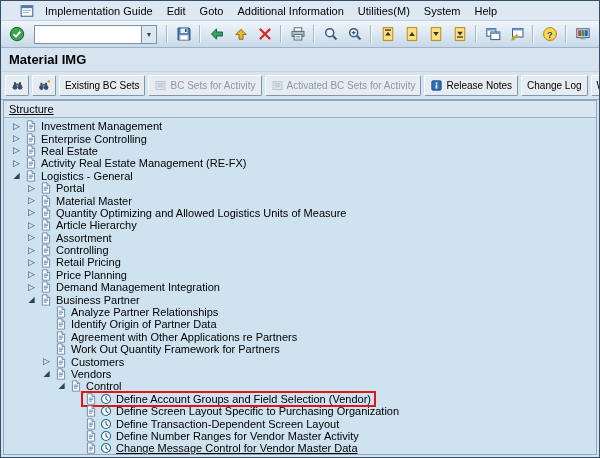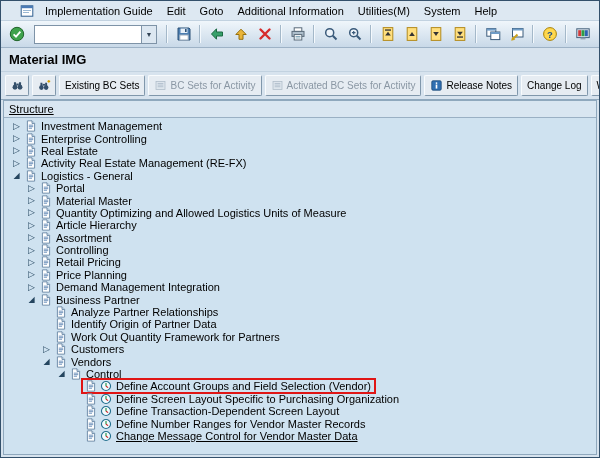--- a/index.html
+++ b/index.html
@@ -512,20 +512,33 @@
         <div class="tree-row" style="padding-left: 36px;">
           <span class="exp"></span>
           <span class="node">
             <span class="ic nicon">
               <svg viewBox="0 0 14 14">
                 <path d="M2.8 1h5.4L11.2 4v9H2.8z" fill="#fff" stroke="#5f7f9f"></path>
                 <path d="M8.2 1v3h3" fill="#cfe0ef" stroke="#5f7f9f"></path>
                 <path d="M4.4 6h5.2M4.4 7.8h5.2M4.4 9.6h3.8" stroke="#4472a8" stroke-width="0.9" fill="none"></path>
               </svg>
             </span>
+            <span class="tlabel">Agreement with Other Applications re Partners</span>
+          </span>
+        </div>
+        <div class="tree-row" style="padding-left: 36px;">
+          <span class="exp"></span>
+          <span class="node">
+            <span class="ic nicon">
+              <svg viewBox="0 0 14 14">
+                <path d="M2.8 1h5.4L11.2 4v9H2.8z" fill="#fff" stroke="#5f7f9f"></path>
+                <path d="M8.2 1v3h3" fill="#cfe0ef" stroke="#5f7f9f"></path>
+                <path d="M4.4 6h5.2M4.4 7.8h5.2M4.4 9.6h3.8" stroke="#4472a8" stroke-width="0.9" fill="none"></path>
+              </svg>
+            </span>
             <span class="tlabel">Work Out Quantity Framework for Partners</span>
           </span>
         </div>
         <div class="tree-row" style="padding-left: 36px;">
           <span class="exp collapsed">▷</span>
           <span class="node">
             <span class="ic nicon">
               <svg viewBox="0 0 14 14">
                 <path d="M2.8 1h5.4L11.2 4v9H2.8z" fill="#fff" stroke="#5f7f9f"></path>
                 <path d="M8.2 1v3h3" fill="#cfe0ef" stroke="#5f7f9f"></path>
@@ -631,21 +644,21 @@
                 <path d="M4.4 6h5.2M4.4 7.8h5.2M4.4 9.6h3.8" stroke="#4472a8" stroke-width="0.9" fill="none"></path>
               </svg>
             </span>
             <span class="ic nicon">
               <svg viewBox="0 0 14 14">
                 <circle cx="7" cy="7" r="5.3" fill="#f4fbff" stroke="#23708f" stroke-width="1.3"></circle>
                 <path d="M7 7.2V3.6" stroke="#1e8f3e" stroke-width="1.3" fill="none"></path>
                 <path d="M7 7.2l2.5 1.7" stroke="#cc2222" stroke-width="1.3" fill="none"></path>
               </svg>
             </span>
-            <span class="tlabel">Define Number Ranges for Vendor Master Records</span>
+            <span class="tlabel">Define Number Ranges for Vendor Master Activity</span>
           </span>
         </div>
         <div class="tree-row" style="padding-left: 66px; text-decoration: underline;">
           <span class="exp"></span>
           <span class="node">
             <span class="ic nicon">
               <svg viewBox="0 0 14 14">
                 <path d="M2.8 1h5.4L11.2 4v9H2.8z" fill="#fff" stroke="#5f7f9f"></path>
                 <path d="M8.2 1v3h3" fill="#cfe0ef" stroke="#5f7f9f"></path>
                 <path d="M4.4 6h5.2M4.4 7.8h5.2M4.4 9.6h3.8" stroke="#4472a8" stroke-width="0.9" fill="none"></path>

